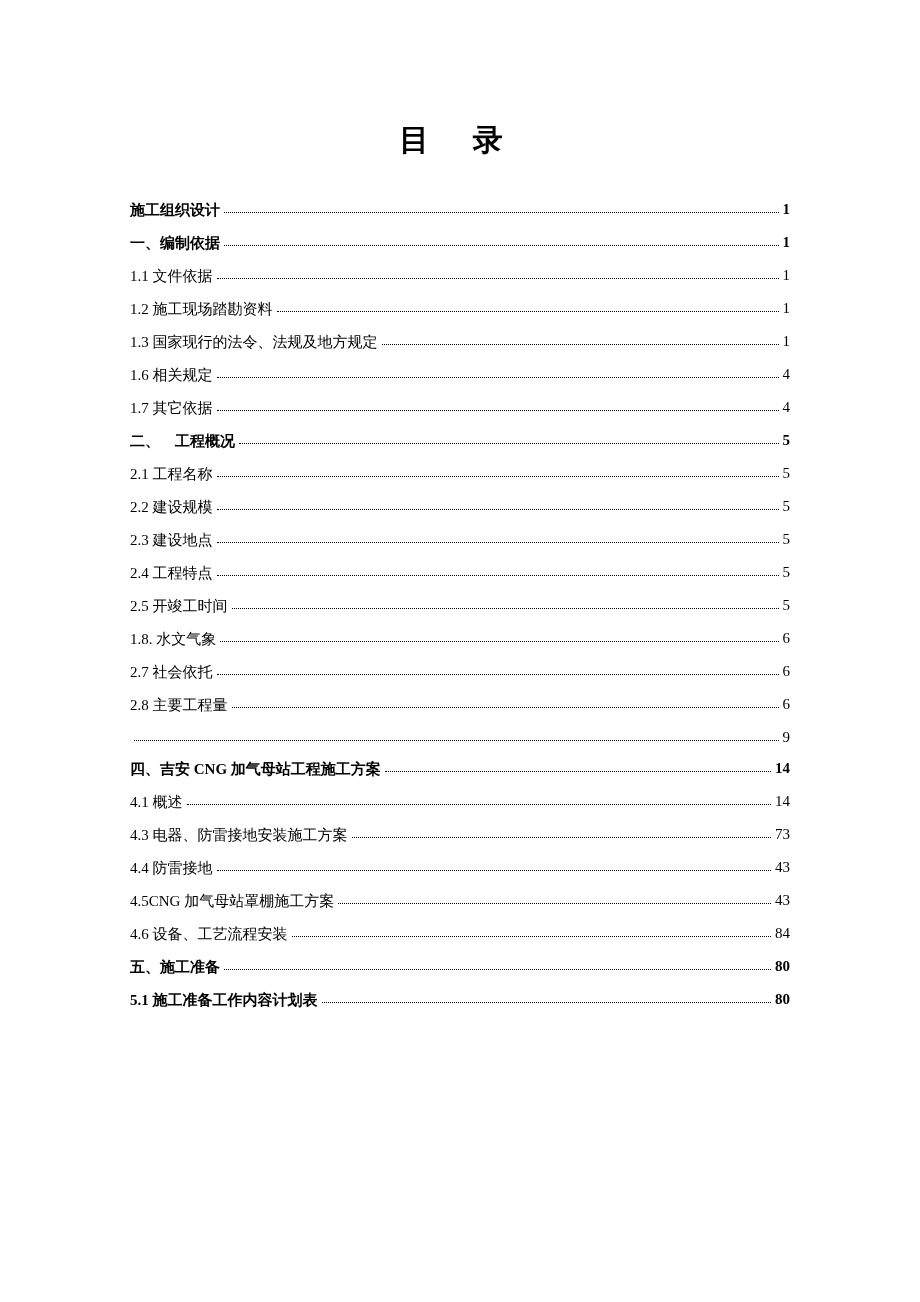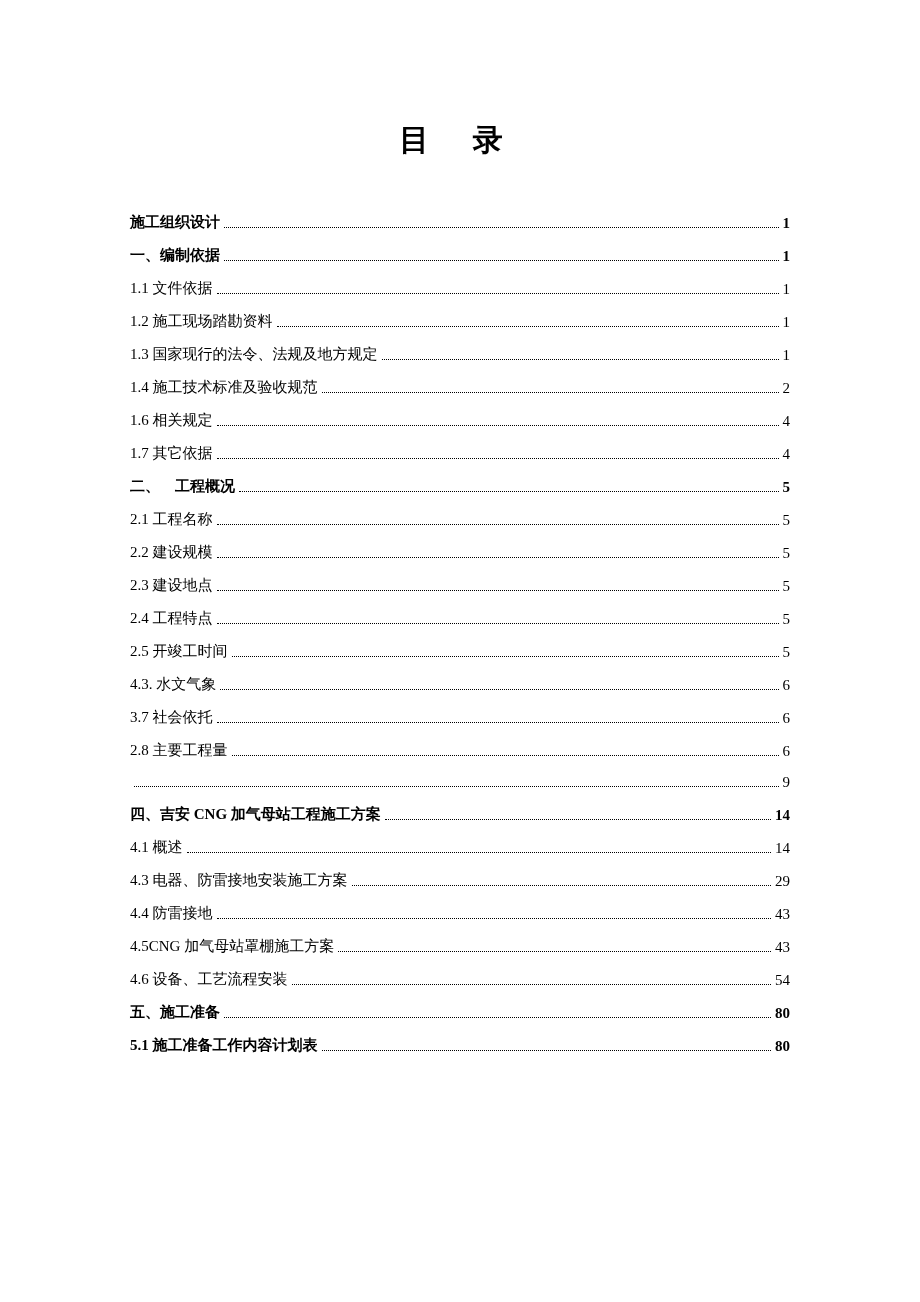--- a/index.html
+++ b/index.html
@@ -13,29 +13,29 @@
       width: 920px;
       height: 1302px;
       padding: 120px 130px 60px 130px;
       color: #000;
     }
     .title {
       text-align: center;
       font-size: 30px;
       font-weight: bold;
       letter-spacing: 18px;
-      margin-bottom: 52px;
+      margin-bottom: 40px;
       font-family: "SimSun", "宋体", serif;
     }
     .toc {
       font-size: 15px;
     }
     .toc-row {
       display: flex;
-      align-items: flex-end;
+      align-items: flex-start;
       margin-bottom: 14px;
       white-space: nowrap;
     }
     .toc-label {
       flex-shrink: 0;
     }
     .toc-label.bold {
       font-weight: bold;
     }
     .dots {
@@ -77,25 +77,20 @@
       <span class="toc-label">1.2 施工现场踏勘资料</span>
       <span class="dots"></span>
       <span class="toc-page">1</span>
     </div>
     <div class="toc-row">
       <span class="toc-label">1.3 国家现行的法令、法规及地方规定</span>
       <span class="dots"></span>
       <span class="toc-page">1</span>
     </div>
     <div class="toc-row">
-      <span class="toc-label">1.4 施工技术标准及验收规范</span>
-      <span class="dots"></span>
-      <span class="toc-page">2</span>
-    </div>
-    <div class="toc-row">
       <span class="toc-label">1.6 相关规定</span>
       <span class="dots"></span>
       <span class="toc-page">4</span>
     </div>
     <div class="toc-row">
       <span class="toc-label">1.7 其它依据</span>
       <span class="dots"></span>
       <span class="toc-page">4</span>
     </div>
     <div class="toc-row">
@@ -122,26 +117,26 @@
       <span class="toc-label">2.4 工程特点</span>
       <span class="dots"></span>
       <span class="toc-page">5</span>
     </div>
     <div class="toc-row">
       <span class="toc-label">2.5 开竣工时间</span>
       <span class="dots"></span>
       <span class="toc-page">5</span>
     </div>
     <div class="toc-row">
-      <span class="toc-label">4.3. 水文气象</span>
+      <span class="toc-label">1.8. 水文气象</span>
       <span class="dots"></span>
       <span class="toc-page">6</span>
     </div>
     <div class="toc-row">
-      <span class="toc-label">3.7 社会依托</span>
+      <span class="toc-label">2.7 社会依托</span>
       <span class="dots"></span>
       <span class="toc-page">6</span>
     </div>
     <div class="toc-row">
       <span class="toc-label">2.8 主要工程量</span>
       <span class="dots"></span>
       <span class="toc-page">6</span>
     </div>
     <div class="toc-row">
       <span class="dots"></span>
@@ -153,36 +148,36 @@
       <span class="toc-page bold">14</span>
     </div>
     <div class="toc-row">
       <span class="toc-label">4.1 概述</span>
       <span class="dots"></span>
       <span class="toc-page">14</span>
     </div>
     <div class="toc-row">
       <span class="toc-label">4.3 电器、防雷接地安装施工方案</span>
       <span class="dots"></span>
-      <span class="toc-page">29</span>
+      <span class="toc-page">73</span>
     </div>
     <div class="toc-row">
       <span class="toc-label">4.4 防雷接地</span>
       <span class="dots"></span>
       <span class="toc-page">43</span>
     </div>
     <div class="toc-row">
       <span class="toc-label">4.5CNG 加气母站罩棚施工方案</span>
       <span class="dots"></span>
       <span class="toc-page">43</span>
     </div>
     <div class="toc-row">
       <span class="toc-label">4.6 设备、工艺流程安装</span>
       <span class="dots"></span>
-      <span class="toc-page">54</span>
+      <span class="toc-page">84</span>
     </div>
     <div class="toc-row">
       <span class="toc-label bold">五、施工准备</span>
       <span class="dots"></span>
       <span class="toc-page bold">80</span>
     </div>
     <div class="toc-row">
       <span class="toc-label bold">5.1 施工准备工作内容计划表</span>
       <span class="dots"></span>
       <span class="toc-page bold">80</span>

